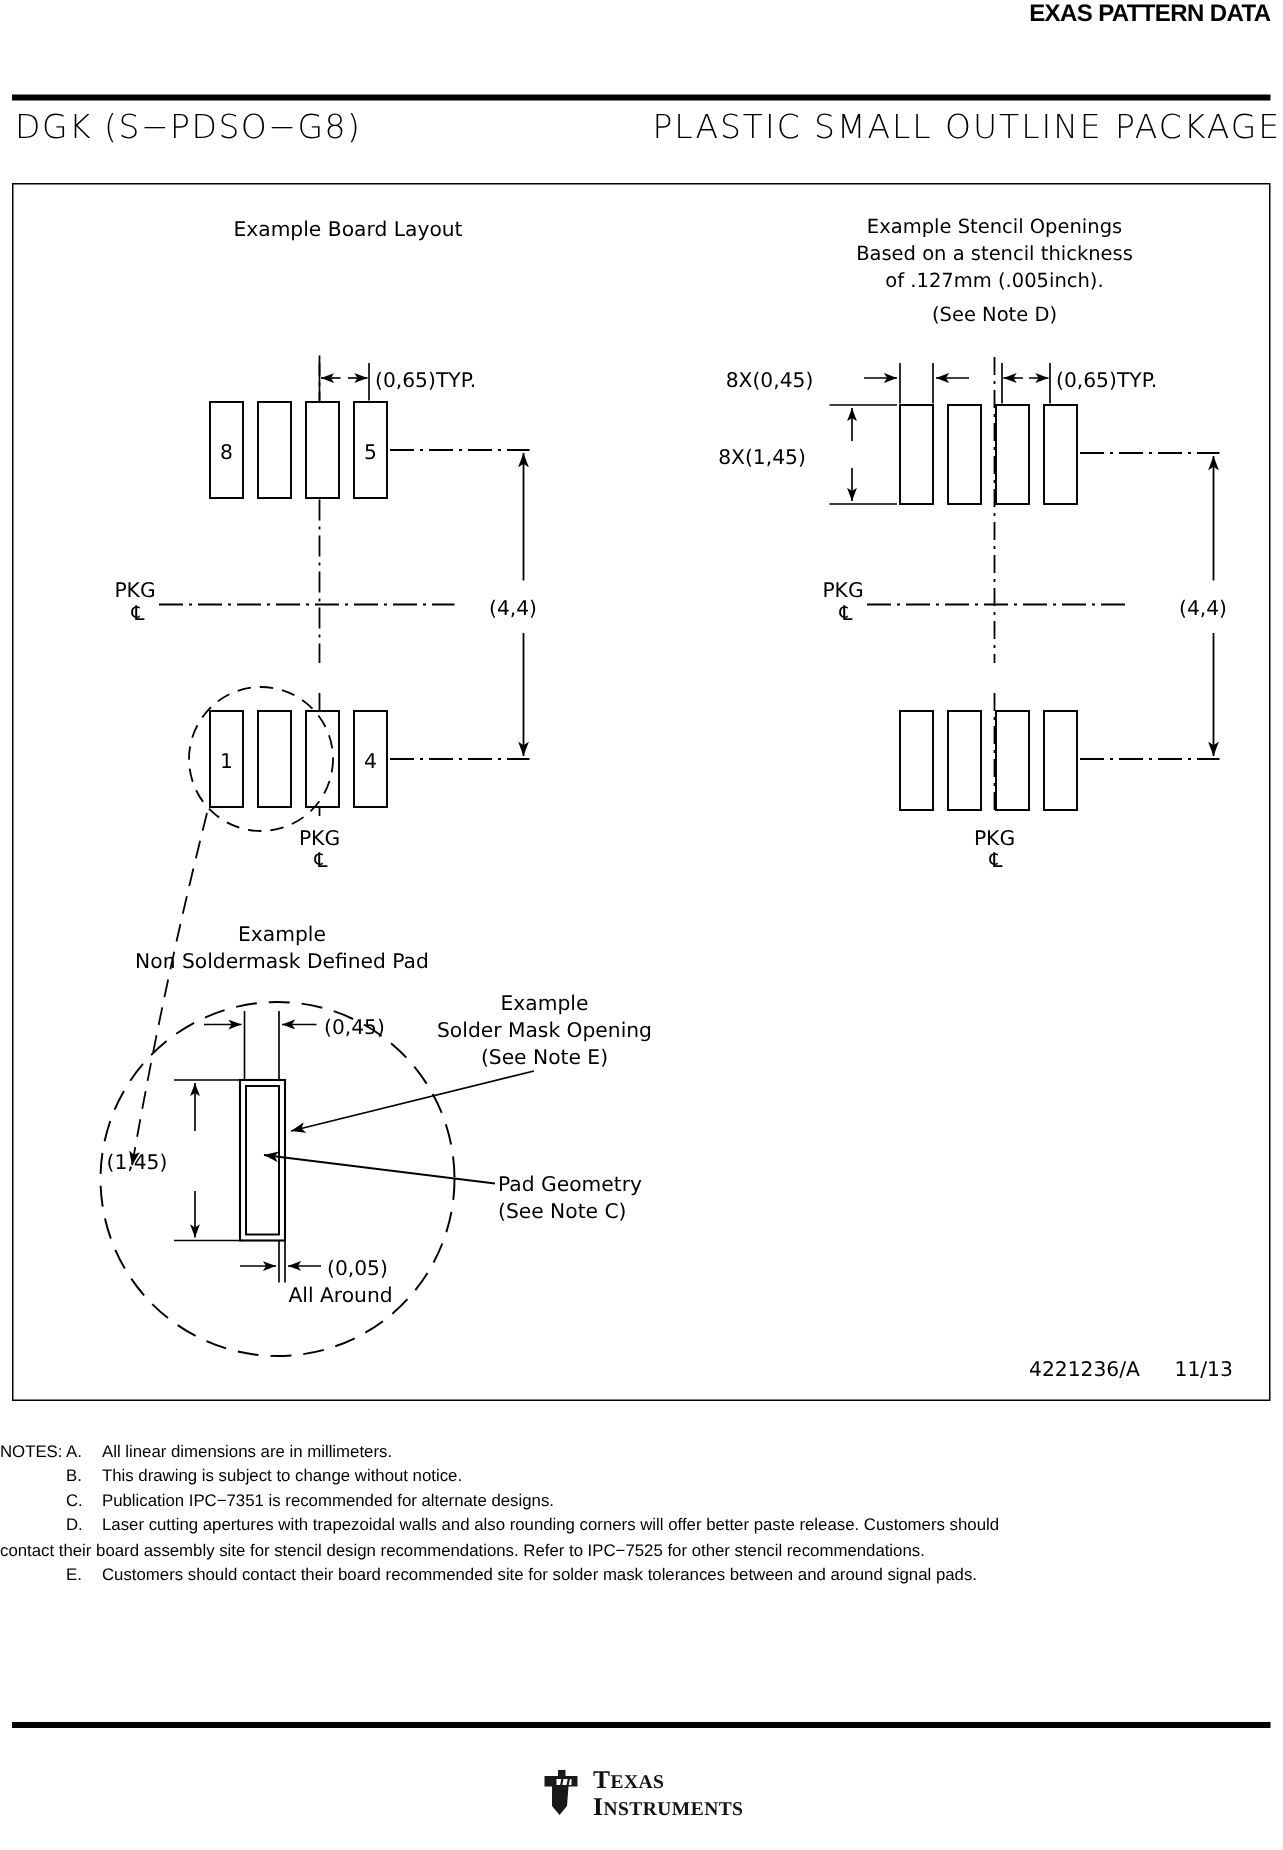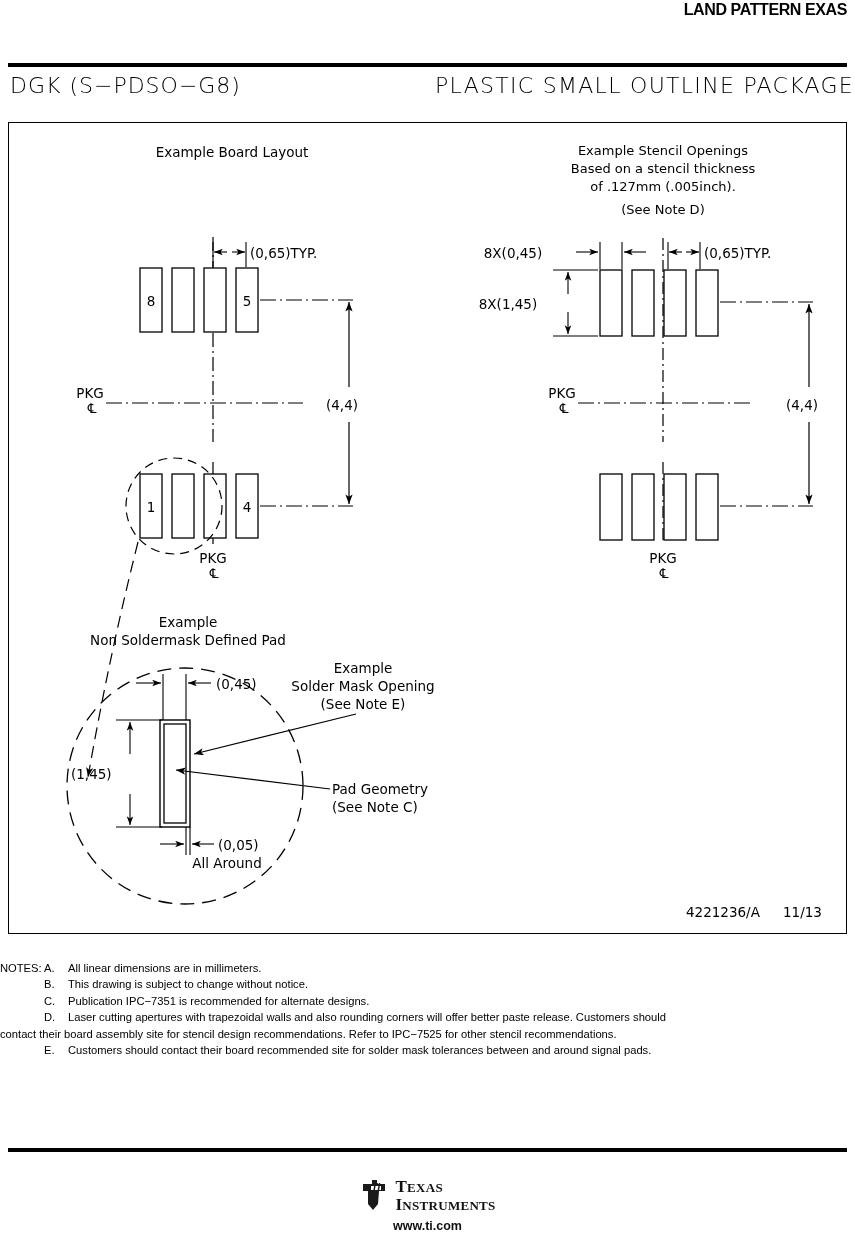--- a/index.html
+++ b/index.html
@@ -38,21 +38,21 @@
   #ti-line1{font-size:17px;letter-spacing:0.3px;}
   #ti-line2{font-size:17px;letter-spacing:0.3px;}
   .smallcaps{font-size:13px;text-align:center;}
   #ti-url{margin-top:2px;font-size:12.5px;font-weight:bold;
     font-family:"Liberation Sans", sans-serif;color:#111;}
   text{font-family:"DejaVu Sans", sans-serif;}
 </style>
 </head>
 <body>
 
-<div class="abs" id="land-pattern-title">LAND PATTERN EXAS</div>
+<div class="abs" id="land-pattern-title">EXAS PATTERN DATA</div>
 
 <div class="abs" id="header-rule"></div>
 
 <div class="abs" id="pkg-code">DGK (S−PDSO−G8)</div>
 
 <div class="abs" id="pkg-desc">PLASTIC SMALL OUTLINE PACKAGE</div>
 
 <div class="abs" id="drawing-frame"></div>
 
 <svg class="abs" id="drawing-svg" width="839" height="812" viewBox="0 0 839 812">
@@ -242,14 +242,13 @@
     <svg width="30" height="34" viewBox="0 0 30 34">
       <path d="M4,5 L13,5 L13,1 L18,1 L18,5 L26,5 L26,12 L20,12 L19,25 L14,31 L9,25 L9,12 L4,12 Z" fill="#1a1a1a"></path>
       <path d="M12,7 L22,7 L22,11 L12,11 Z" fill="#fff"></path>
       <text x="13" y="11" font-size="8" font-family="Liberation Serif, serif" font-style="italic" font-weight="bold" fill="#1a1a1a">TI</text>
     </svg>
     <div id="ti-wordmark">
       <div id="ti-line1"><span>T</span><span class="smallcaps">EXAS</span></div>
       <div id="ti-line2"><span>I</span><span class="smallcaps">NSTRUMENTS</span></div>
     </div>
   </div>
-  <div id="ti-url">www.ti.com</div>
 </div>
 
 </body></html>

